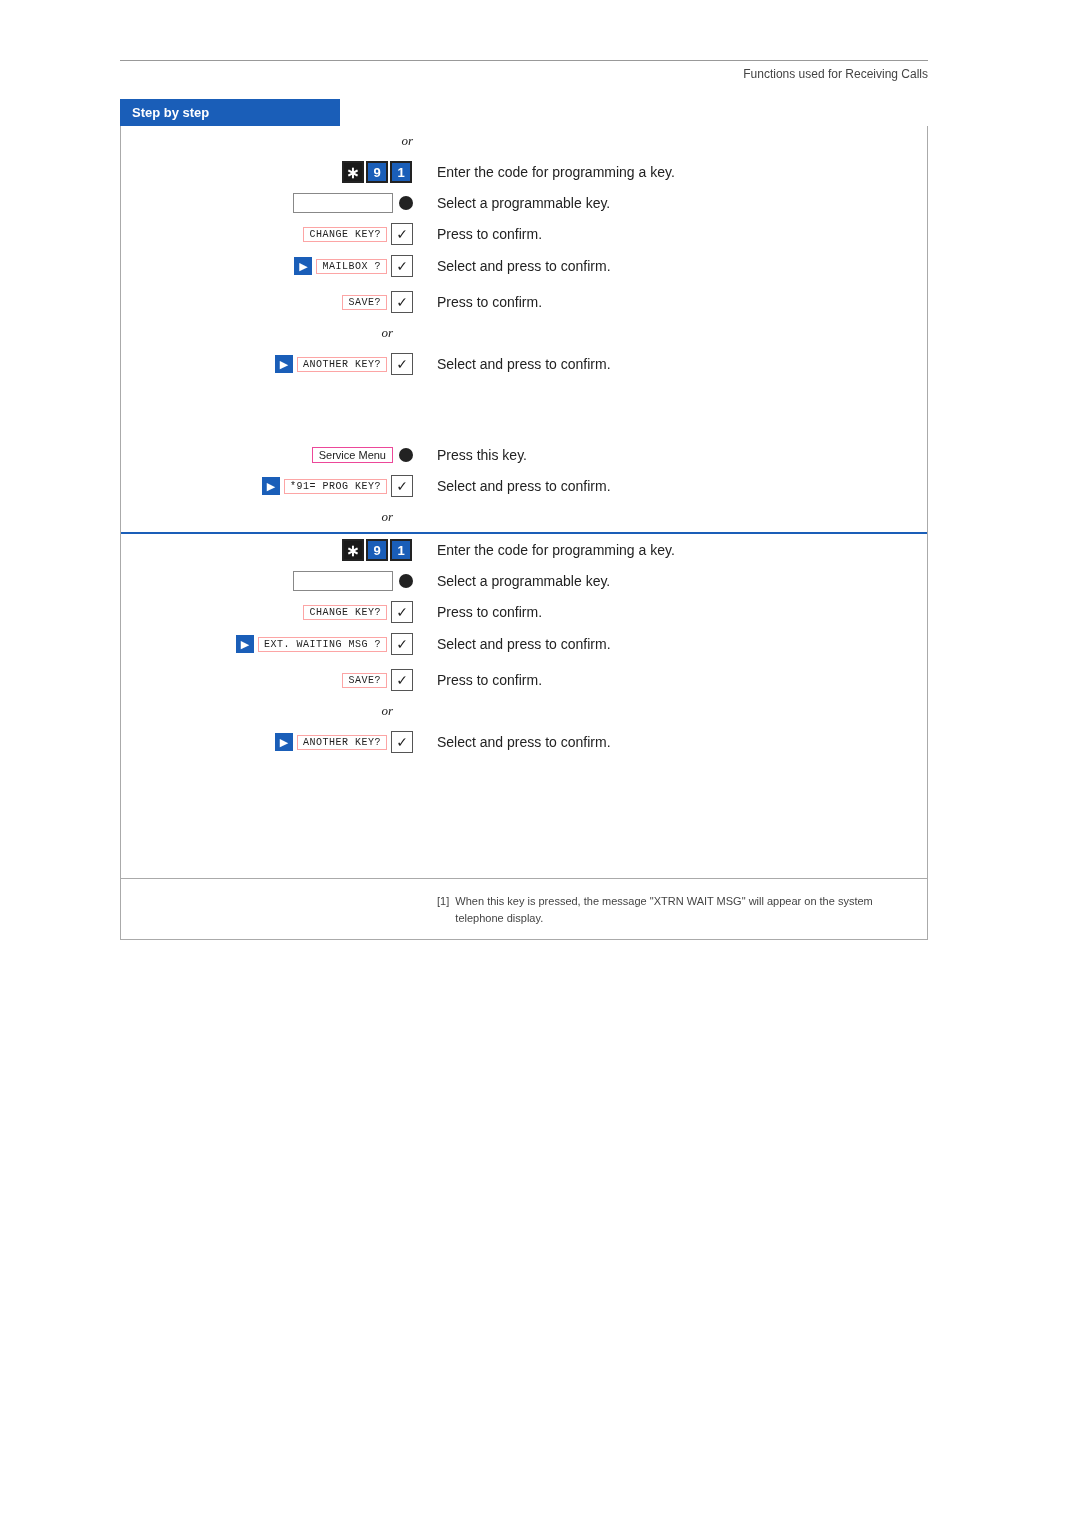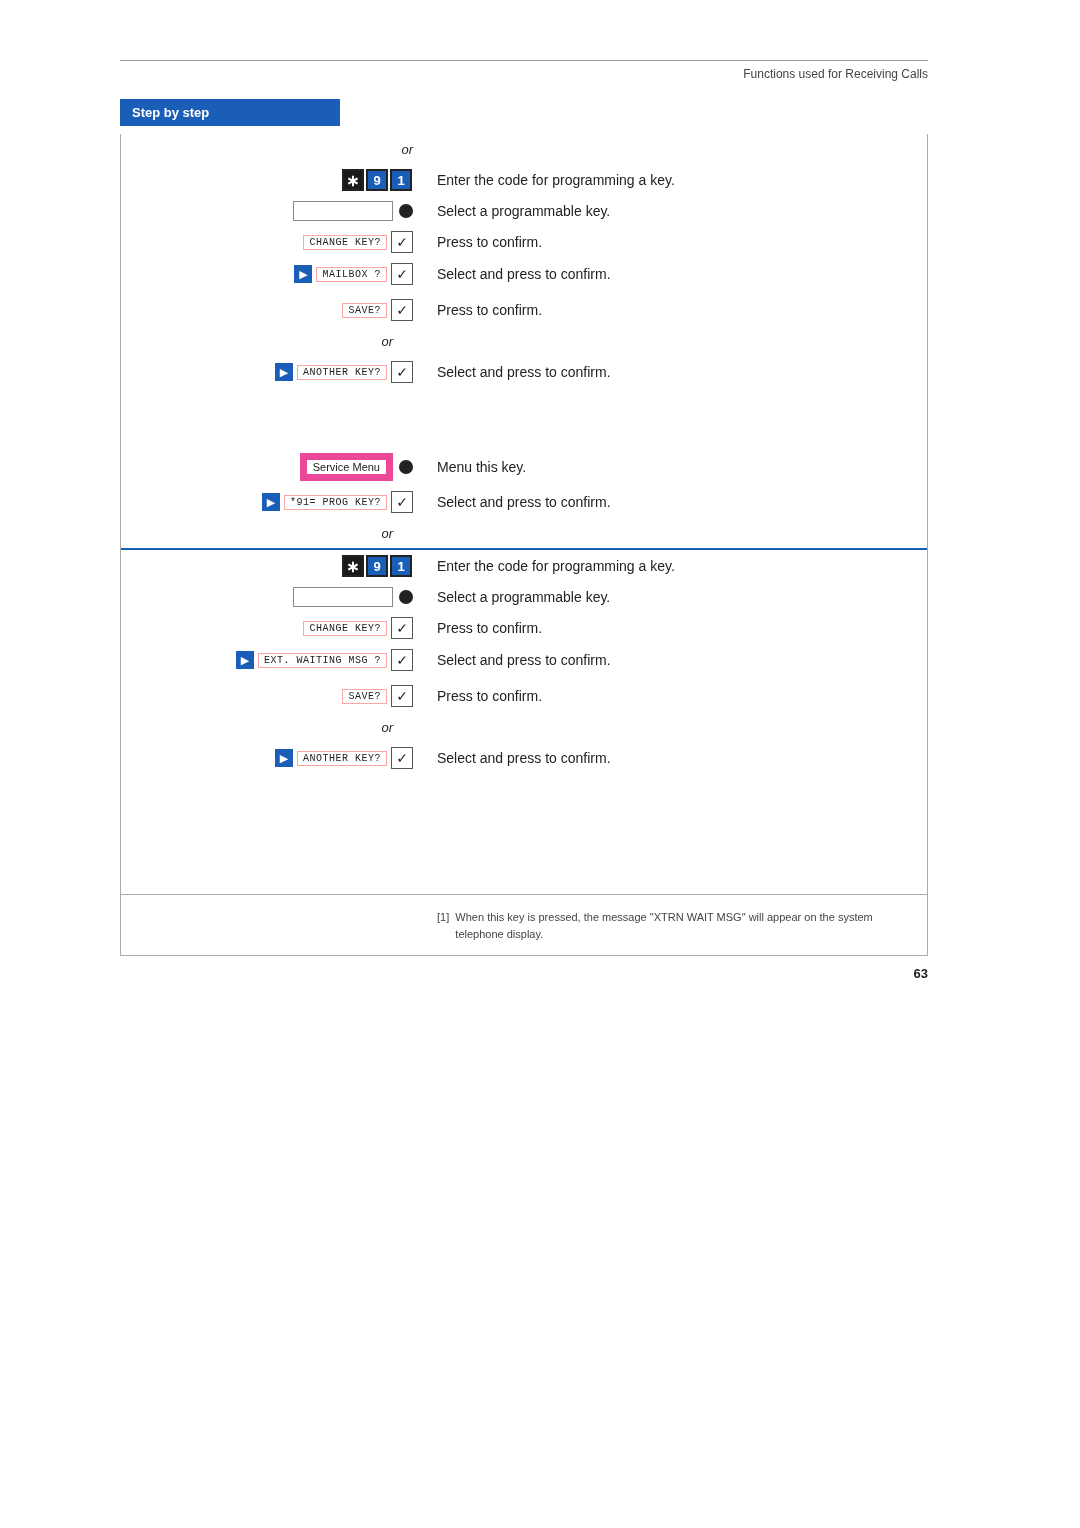--- a/index.html
+++ b/index.html
@@ -40,21 +40,21 @@
     }
 
     
     .step-box {
       background: #1a5eb8;
       color: #fff;
       font-size: 13px;
       font-weight: bold;
       padding: 6px 12px;
       width: 220px;
-      margin-bottom: 8px;
+      margin-bottom: 0;
     }
 
     .key-box {
       display: inline-flex;
       align-items: center;
       justify-content: center;
       width: 22px;
       height: 22px;
       border: 2px solid #222;
       font-weight: bold;
@@ -127,21 +127,21 @@
       height: 14px;
       background: #222;
       border-radius: 50%;
       display: inline-block;
       margin-left: 2px;
     }
 
     
     .service-menu-label {
       font-size: 11px;
-      border: 7px solid #ec4899;
+      border: 1px solid #ec4899;
       padding: 1px 6px;
       background: #fff;
       margin-right: 4px;
       white-space: nowrap;
     }
 
     .page-number {
       text-align: right;
       margin: 10px 120px 0 0;
       font-size: 13px;
@@ -174,20 +174,21 @@
       padding-top: 8px;
     }
 
     .flex-end-row {
       justify-content: flex-end;
     }
 
     .or-text {
       font-style: italic;
       font-size: 13px;
+      font-family: Liberation Serif, serif;
     }
 
     hr.blue-divider {
       border: none;
       border-top: 2px solid #1a5eb8;
       margin: 0;
     }
 
   </style>
 </head>
@@ -275,21 +276,21 @@
 
       <div class="row-pair" style="padding-bottom: 8px;">
         <div class="row-left"></div>
       </div>
 
       <div class="row-pair">
         <div class="row-left flex-end-row">
           <span class="service-menu-label">Service Menu</span>
           <div class="circle-dot"></div>
         </div>
-        <div class="row-right-desc">Menu this key.</div>
+        <div class="row-right-desc">Press this key.</div>
       </div>
 
       <div class="row-pair">
         <div class="row-left flex-end-row">
           <span class="arrow-btn">▶</span>
           <span class="label-pill">*91= PROG KEY?</span>
           <span class="confirm-btn">✓</span>
         </div>
         <div class="row-right-desc">Select and press to confirm.</div>
       </div>
@@ -383,15 +384,14 @@
         <div class="row-right-desc multiline" style="font-size: 11px; color: #444; align-items: flex-start; line-height: 1.5; padding-top: 6px;">
           <span>[1]&nbsp;&nbsp;</span>
           <span>When this key is pressed, the message "XTRN WAIT MSG" will appear on the system telephone display.</span>
         </div>
       </div>
 
     </div>
 
   </div>
 
-  <div class="page-number">63</div>
 
 </div>
 
 </body></html>

